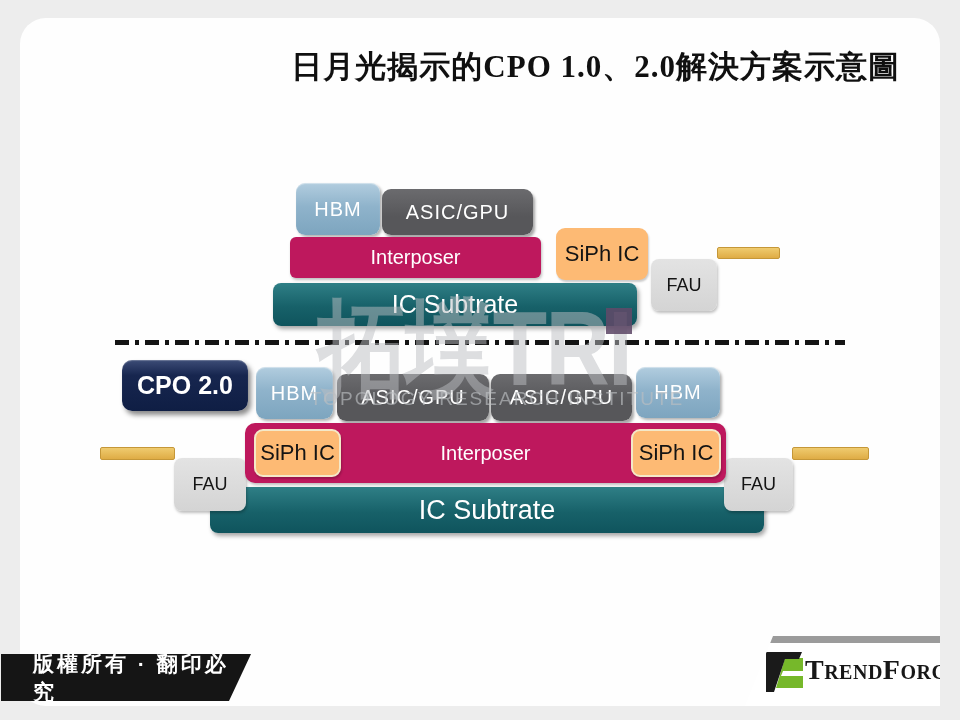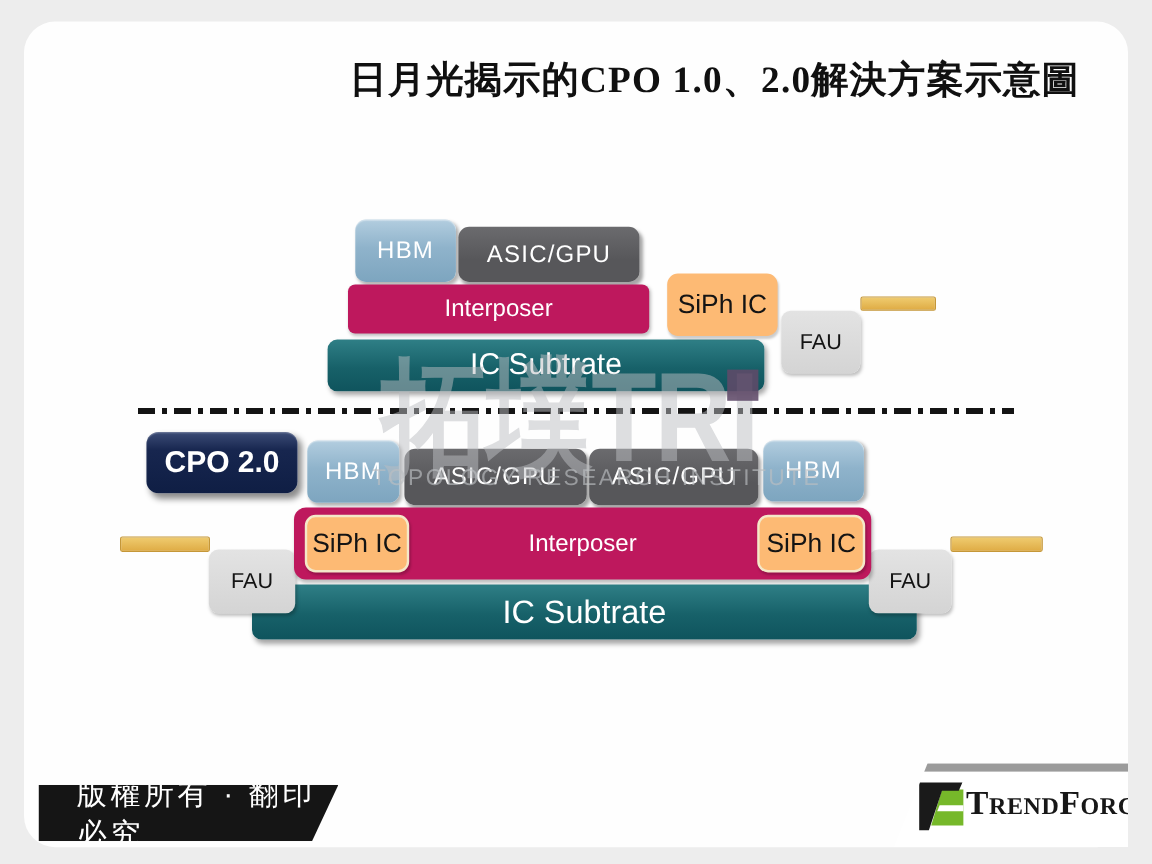--- a/index.html
+++ b/index.html
@@ -42,24 +42,24 @@
                       #141414 20px 24px,transparent 24px 30px);}
 
   .wm-big{position:absolute;left:318px;top:290px;font-size:106px;line-height:1.1;font-weight:700;
           color:rgba(187,190,194,.5);white-space:nowrap;transform:scaleX(.84);
           transform-origin:left top;letter-spacing:-2px;z-index:30;pointer-events:none;}
   .wm-sub{position:absolute;left:310px;top:388px;width:340px;font-size:19px;letter-spacing:2px;
           color:rgba(187,190,194,.65);white-space:nowrap;z-index:30;pointer-events:none;}
   .wm-dot{position:absolute;left:606px;top:308px;width:26px;height:26px;
           background:rgba(96,74,105,.88);z-index:31;}
 
-  .copyright{position:absolute;left:32px;top:654px;width:250px;height:47px;background:#151515;
+  .copyright{position:absolute;left:1px;top:654px;width:250px;height:47px;background:#151515;
              clip-path:polygon(0 0,100% 0,calc(100% - 22px) 100%,0 100%);
              display:flex;align-items:center;padding-left:32px;box-sizing:border-box;
-             color:#fff;font-size:25px;font-weight:400;letter-spacing:3px;z-index:40;}
+             color:#fff;font-size:21px;font-weight:700;letter-spacing:3px;z-index:40;}
   .sourcebar{position:absolute;left:242px;top:661px;width:544px;height:37px;background:#828282;
              clip-path:polygon(0 0,100% 0,calc(100% - 28px) 100%,0 100%);
              display:flex;align-items:center;justify-content:center;
              color:#fff;font-size:19px;z-index:35;}
   .plate{position:absolute;left:745px;top:636px;width:195px;height:70px;background:#fff;
          clip-path:polygon(28px 0,100% 0,100% 100%,0 100%);z-index:36;}
   .plate-band{position:absolute;left:0;top:0;width:100%;height:7px;background:#9b9b9b;}
   .brand{position:absolute;left:60px;top:18px;font-family:"Liberation Serif","DejaVu Serif",serif;
          font-variant:small-caps;font-size:28px;font-weight:700;letter-spacing:.5px;color:#171717;}
   .logo-icon{position:absolute;left:20px;top:14px;}

